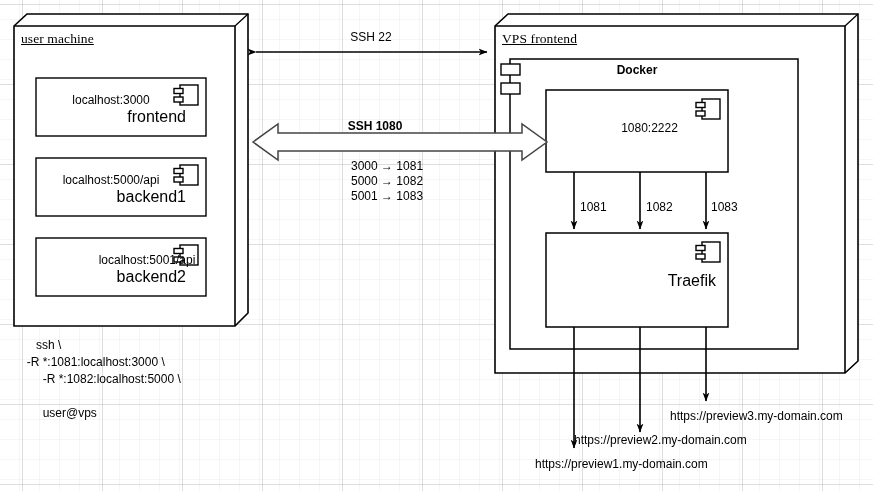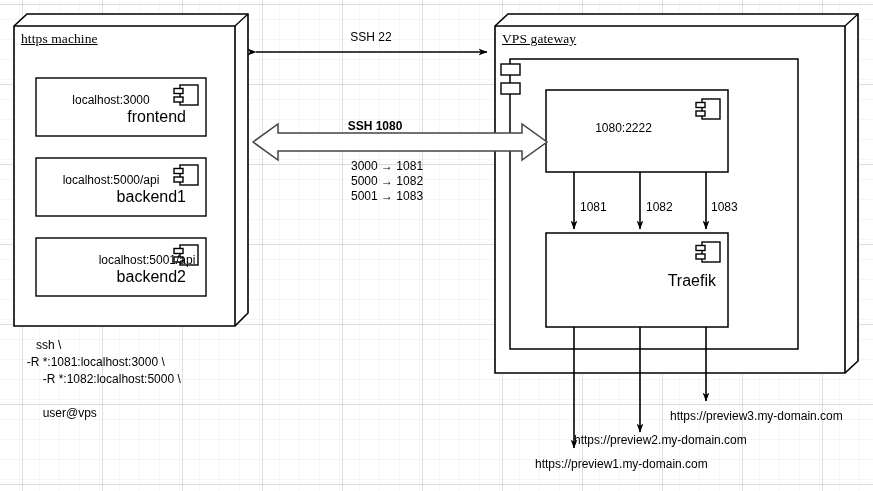--- a/index.html
+++ b/index.html
@@ -131,35 +131,36 @@
       <line x1="574" y1="327" x2="574" y2="448" stroke="#000" stroke-width="1.6" marker-end="url(#arrHead)"></line>
     </g>
     <g>
       <line x1="640" y1="327" x2="640" y2="432" stroke="#000" stroke-width="1.6" marker-end="url(#arrHead)"></line>
     </g>
     <g>
       <line x1="706" y1="327" x2="706" y2="401" stroke="#000" stroke-width="1.6" marker-end="url(#arrHead)"></line>
     </g>
   </svg>
 
-  <div class="lbl node-title" style="left:21px;top:31px;">https machine</div>
+  <div class="lbl node-title" style="left:21px;top:31px;">user machine</div>
 
-  <div class="lbl node-title" style="left:502px;top:31px;">VPS gateway</div>
+  <div class="lbl node-title" style="left:502px;top:31px;">VPS frontend</div>
 
   <div class="lbl cmp-top" style="left:36px;top:94px;width:150px;">localhost:3000</div>
   <div class="lbl cmp-bot" style="left:36px;top:108px;width:150px;">frontend</div>
 
   <div class="lbl cmp-top" style="left:36px;top:174px;width:150px;">localhost:5000/api</div>
   <div class="lbl cmp-bot" style="left:36px;top:188px;width:150px;">backend1</div>
 
   <div class="lbl cmp-top" style="left:36px;top:254px;width:150px;padding-left:36px;">localhost:5001/api</div>
   <div class="lbl cmp-bot" style="left:36px;top:268px;width:150px;">backend2</div>
 
+  <div class="lbl bold12 center" style="left:546px;top:64px;width:182px;">Docker</div>
 
-  <div class="lbl cmp-top" style="left:546px;top:122px;width:155px;">1080:2222</div>
+  <div class="lbl cmp-top" style="left:572px;top:122px;width:155px;">1080:2222</div>
 
   <div class="lbl cmp-bot" style="left:546px;top:272px;width:170px;">Traefik</div>
 
   <div class="lbl reg12" style="left:580px;top:201px;">1081</div>
   <div class="lbl reg12" style="left:646px;top:201px;">1082</div>
   <div class="lbl reg12" style="left:711px;top:201px;">1083</div>
 
   <div class="lbl reg12 center" style="left:296px;top:31px;width:150px;">SSH 22</div>
 
   <div class="lbl bold12 center" style="left:300px;top:120px;width:150px;">SSH 1080</div>

